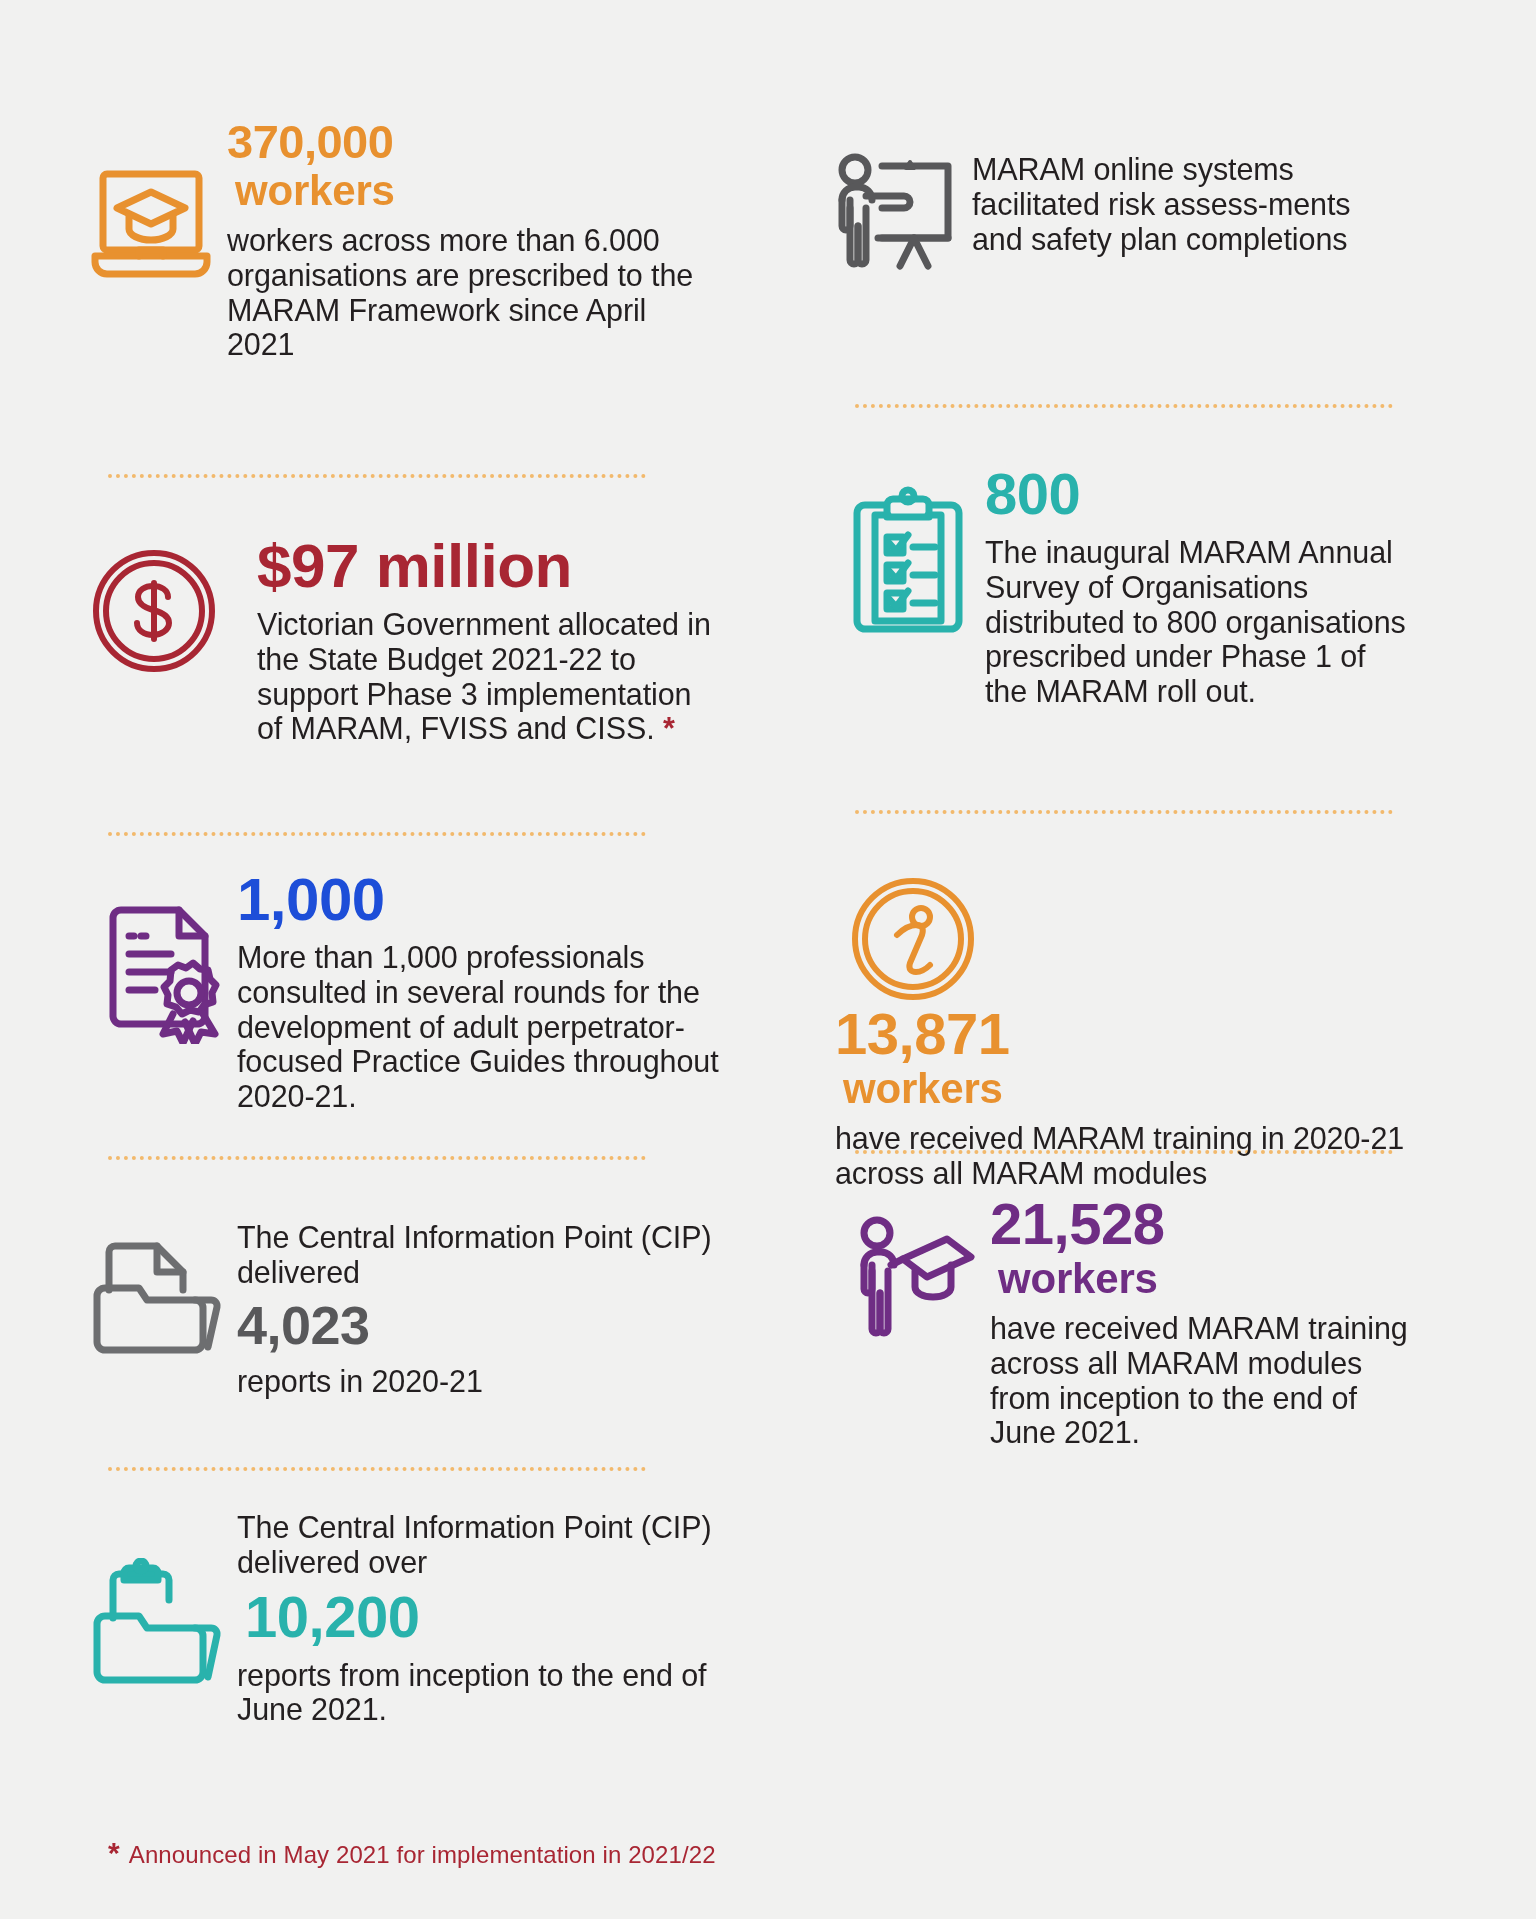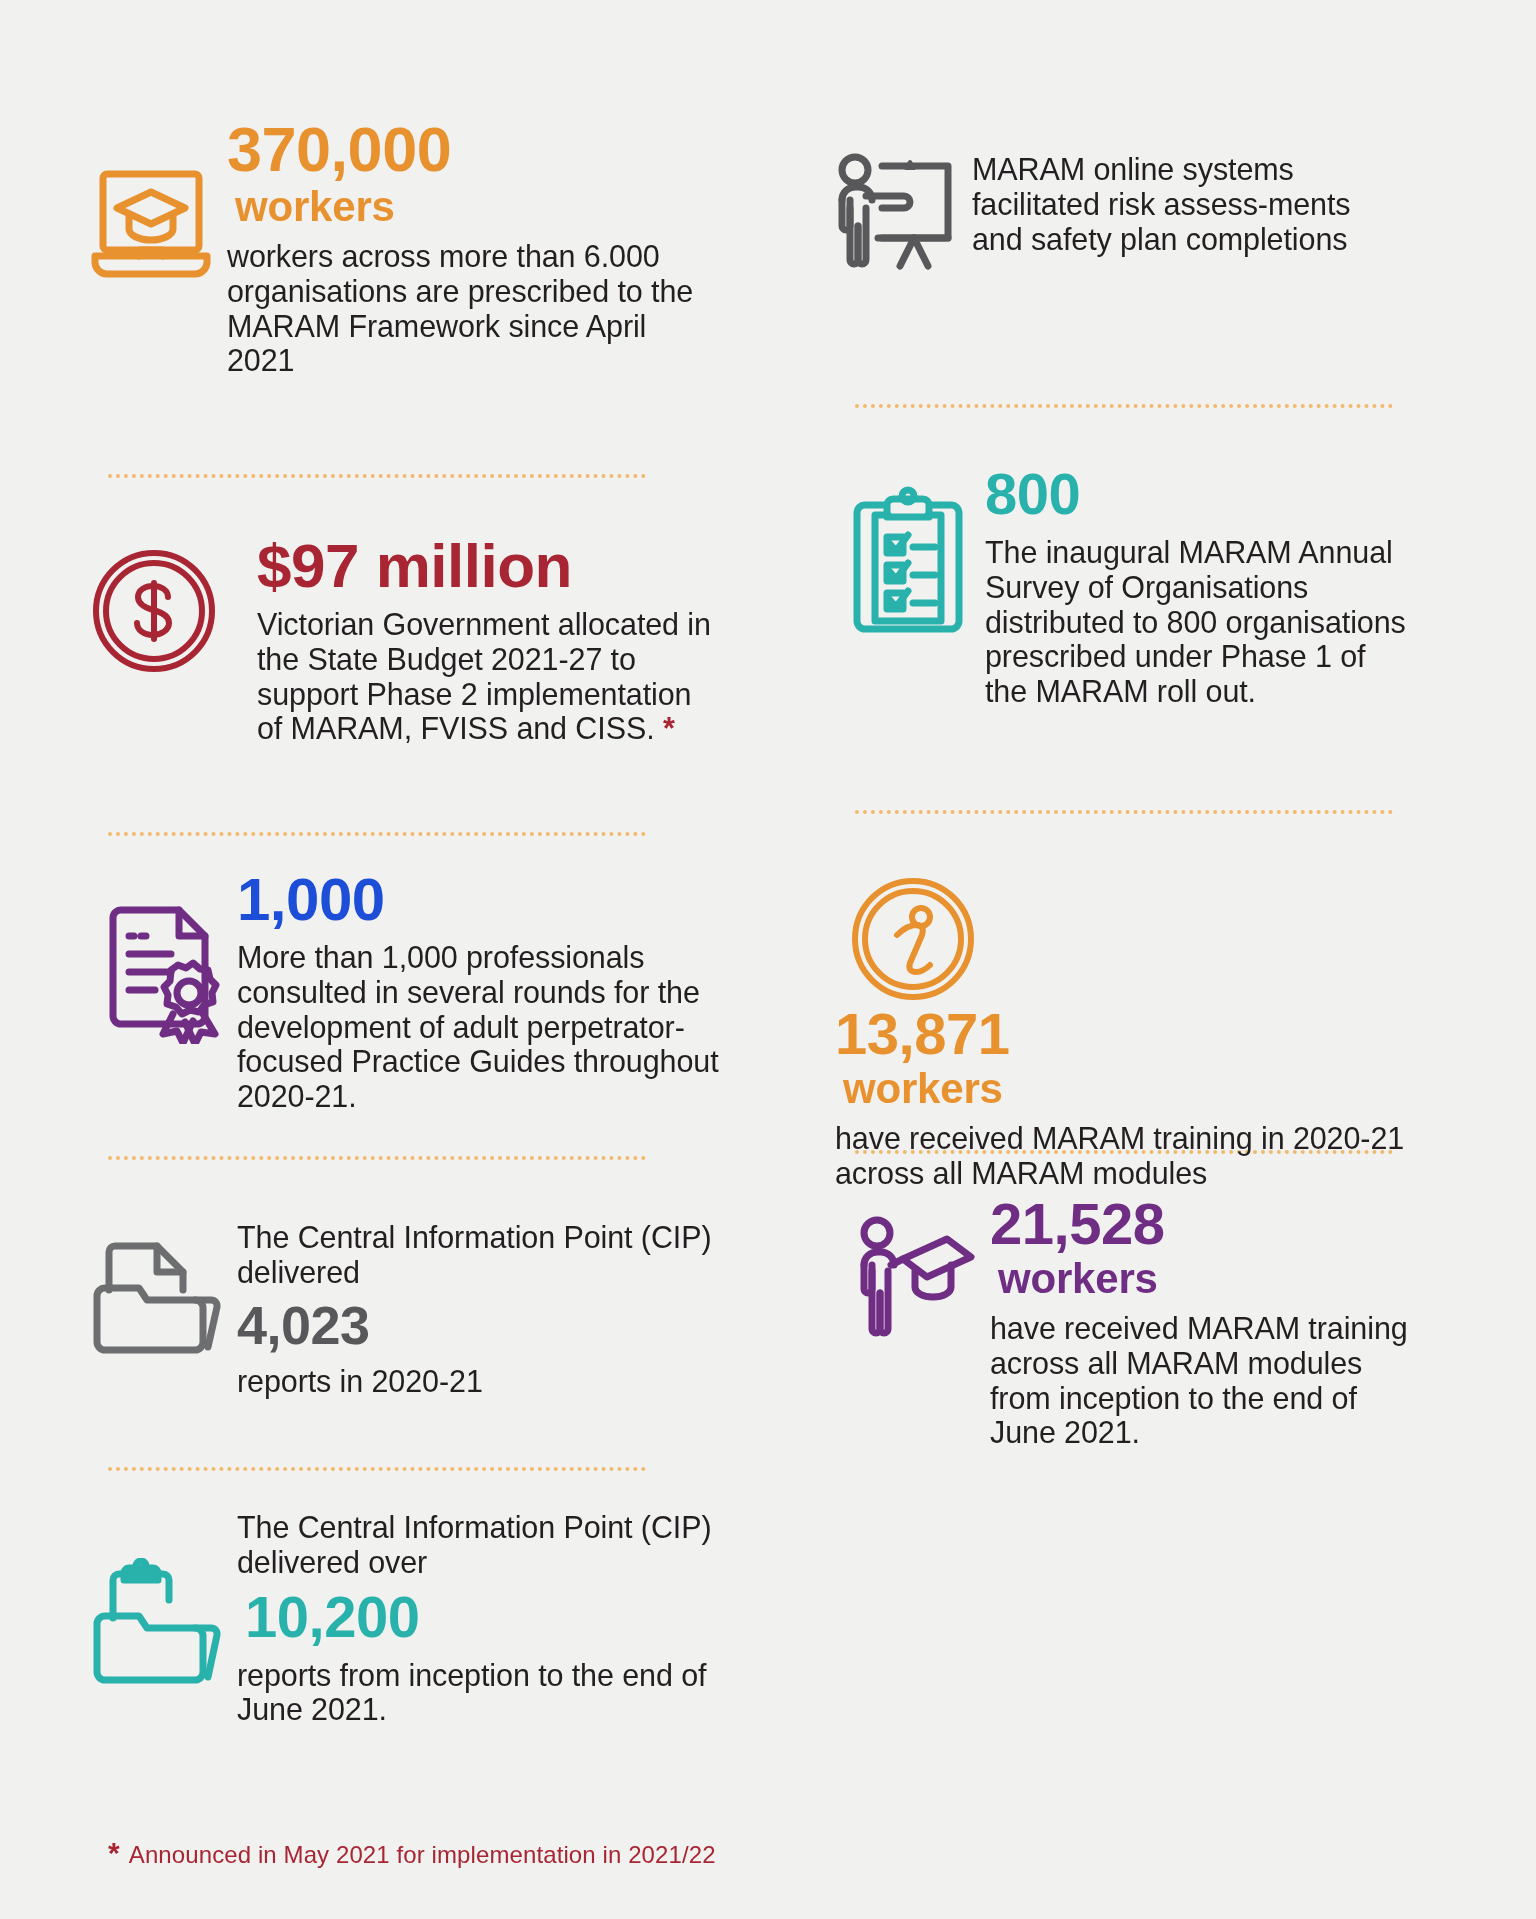--- a/index.html
+++ b/index.html
@@ -117,21 +117,21 @@
         <g fill="none" stroke="#e8912f" stroke-width="7" stroke-linecap="round" stroke-linejoin="round">
           <rect x="22" y="14" width="96" height="76" rx="4"></rect>
           <path d="M14 96 h112 a0 0 0 0 1 0 0 v6 a12 12 0 0 1 -12 12 H26 a12 12 0 0 1 -12 -12 v-6 z"></path>
           <path d="M58 96 v-6 h24 v6"></path>
           <path d="M70 32 L104 48 L70 64 L36 48 Z"></path>
           <path d="M48 55 v14 c0 6 10 11 22 11 s22 -5 22 -11 v-14"></path>
         </g>
       </svg>
     </div>
     <div class="text-wrap" style="padding-top:0;">
-      <div class="bignum" style="color:#e8912f; font-size:63px;">370,000</div>
+      <div class="bignum" style="color:#e8912f; font-size:47px;">370,000</div>
       <div class="subnum" style="color:#e8912f; font-size:42px; margin-top:4px;">workers</div>
       <div class="body" style="margin-top:10px;">workers across more than 6.000 organisations are prescribed to the MARAM Framework since April 2021</div>
     </div>
   </div>
 
   <div class="stat" style="left:820px; top:140px; width:580px;">
     <div class="icon-wrap" style="width:152px; padding-top:8px;">
       <svg width="140" height="128" viewBox="0 0 140 128">
         <g fill="none" stroke="#58585a" stroke-width="7" stroke-linecap="round" stroke-linejoin="round">
           <circle cx="29" cy="22" r="13"></circle>
@@ -159,21 +159,21 @@
           <circle cx="66" cy="66" r="58"></circle>
           <circle cx="66" cy="66" r="48"></circle>
           <path d="M66 38 v56"></path>
           <path d="M80 52 c0 -7 -7 -11 -15 -11 c-8 0 -15 4 -15 11 c0 8 8 11 15 13 c8 2 16 5 16 13 c0 7 -8 12 -16 12 c-9 0 -16 -5 -16 -12"></path>
         </g>
       </svg>
     </div>
     <div class="text-wrap">
       <div class="bignum" style="color:#a82633; font-size:62px;">$97 million</div>
       <div class="body" style="margin-top:10px;">
-        <span>Victorian Government allocated in the State Budget 2021-27 to support Phase 2 implementation of MARAM, FVISS and CISS.</span>
+        <span>Victorian Government allocated in the State Budget 2021-22 to support Phase 3 implementation of MARAM, FVISS and CISS.</span>
         <span class="asterisk-inline">*</span>
       </div>
     </div>
   </div>
 
   <div class="stat" style="left:830px; top:465px; width:580px;">
     <div class="icon-wrap" style="width:155px; padding-top:18px;">
       <svg width="118" height="152" viewBox="0 0 118 152">
         <g fill="none" stroke="#29b2ac" stroke-width="7" stroke-linecap="round" stroke-linejoin="round">
           <path d="M36 22 H16 a8 8 0 0 0 -8 8 v108 a8 8 0 0 0 8 8 h86 a8 8 0 0 0 8 -8 V30 a8 8 0 0 0 -8 -8 H82"></path>

